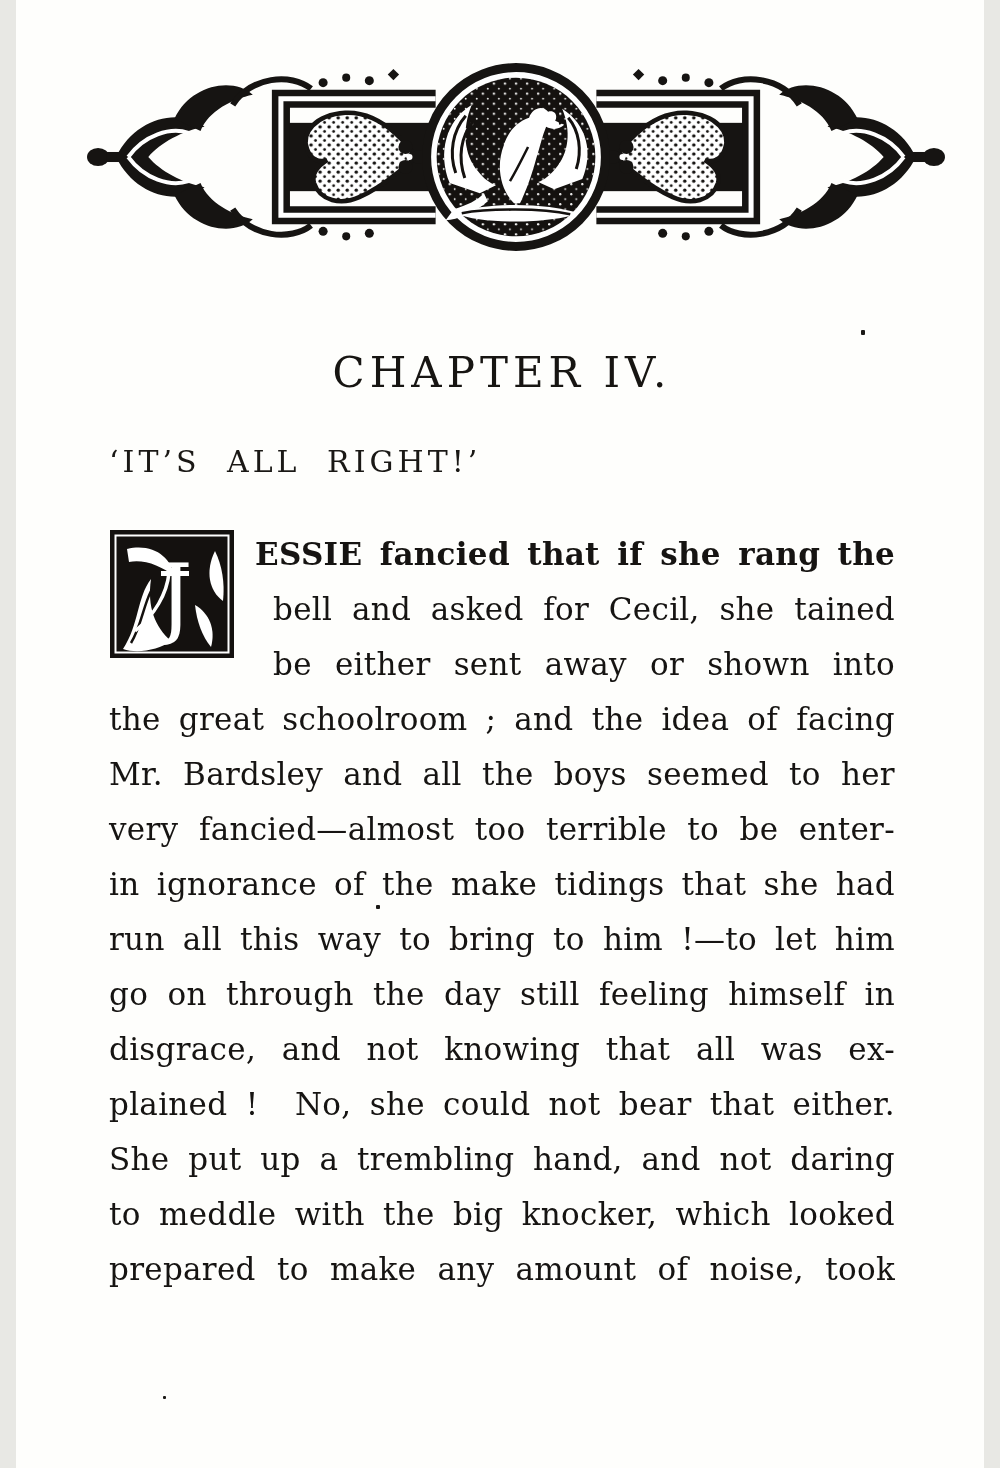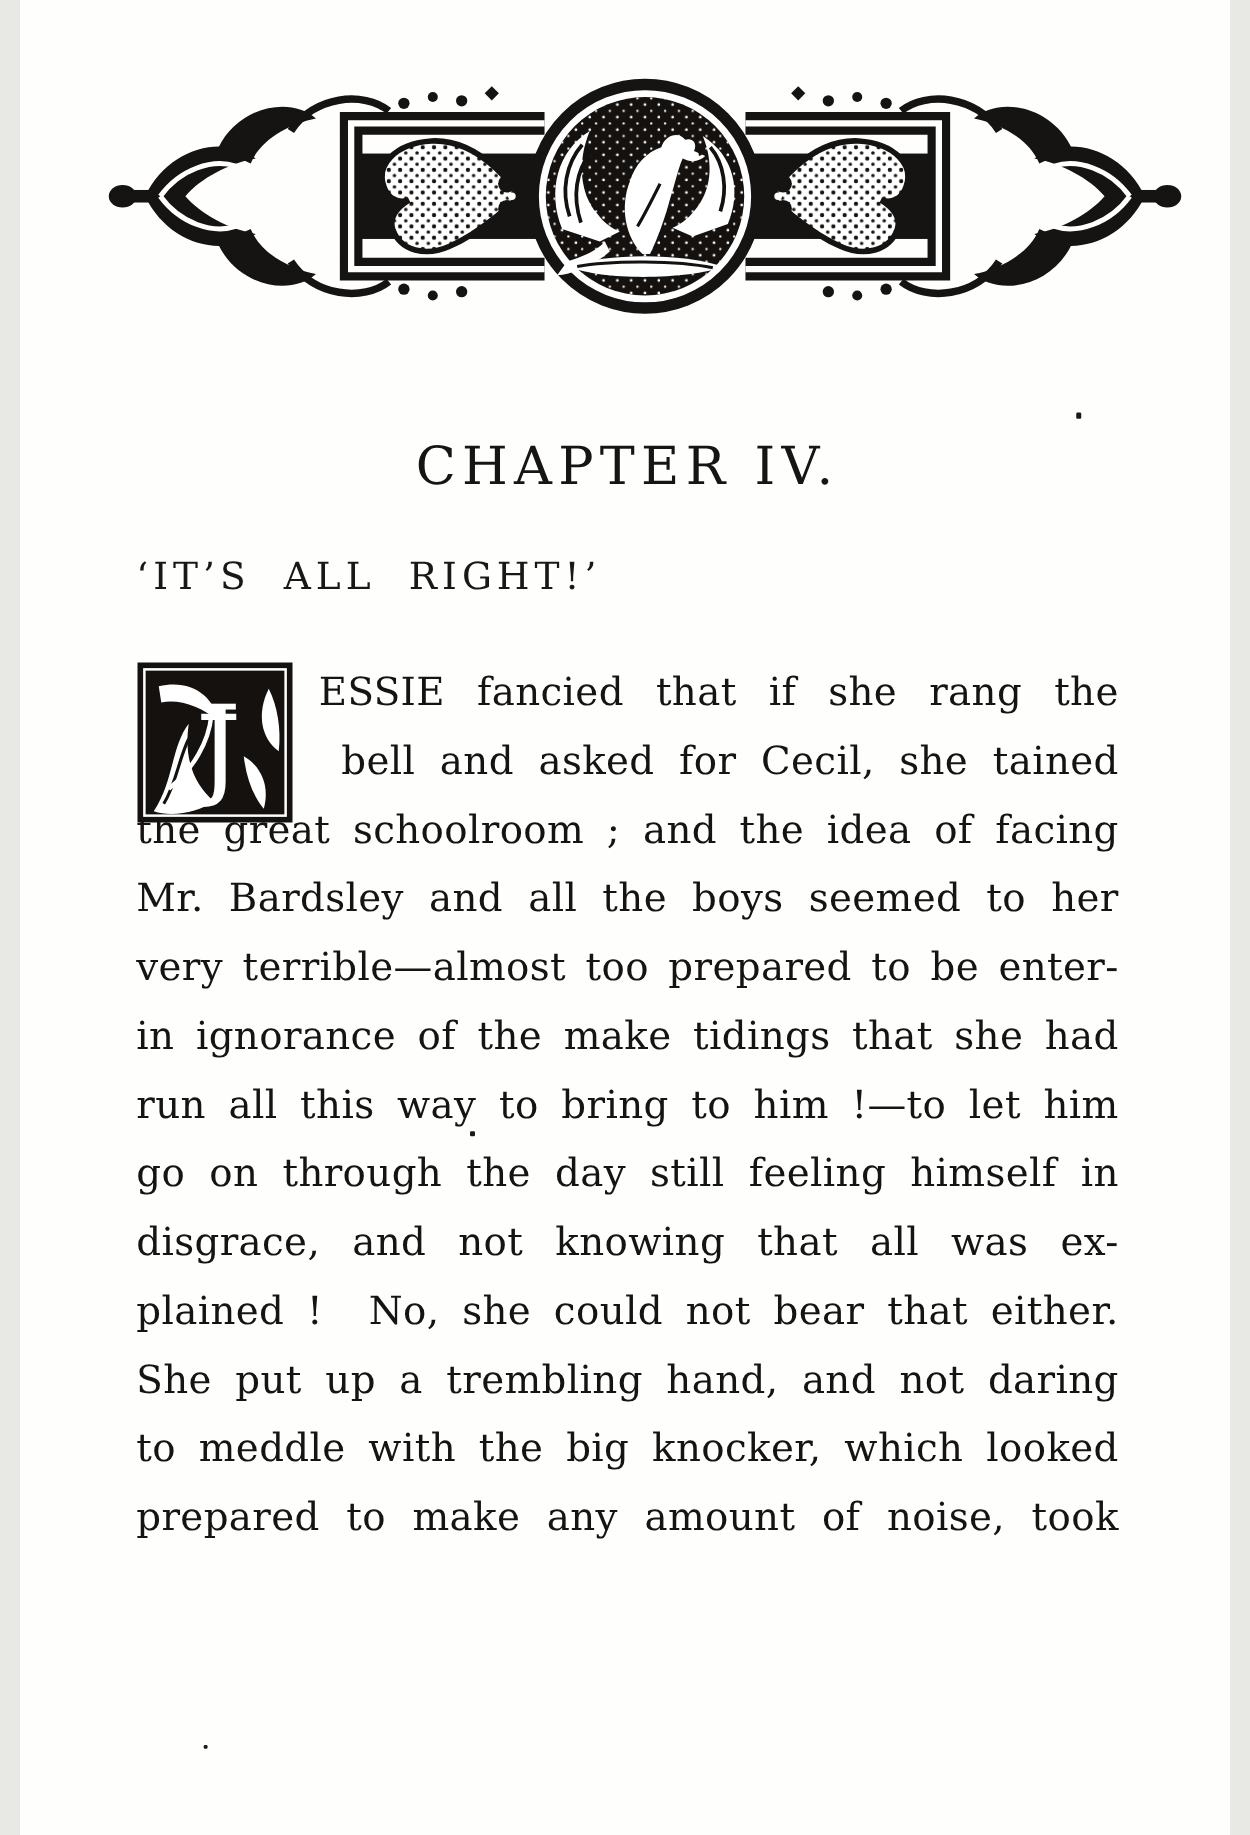--- a/index.html
+++ b/index.html
@@ -22,21 +22,21 @@
   }
   .text-block{
     position:absolute; left:93px; top:527px; width:786px;
     font-size:31px; color:#161412;
   }
   .bline{
     margin:0; height:55px; line-height:55px;
     text-align:justify; text-align-last:justify;
     letter-spacing:0.3px;
   }
-  .bline.dc-first{ padding-left:146px; }
+  .bline.dc-first{ padding-left:146px;font-weight:bold; }
   .bline.dc-rest{ padding-left:164px; }
   .drop-cap{
     position:absolute; left:0; top:2px; width:126px; height:130px;
   }
   .drop-cap svg{ width:100%; height:100%; display:block; }
   .speck{ position:absolute; background:#1b1916; border-radius:1px; }
   .speck.s1{ left:845px; top:330px; width:4px; height:5px; }
   .speck.s2{ left:360px; top:905px; width:4px; height:4px; }
   .speck.s3{ left:147px; top:1396px; width:3px; height:3px; }
 </style>
@@ -139,23 +139,24 @@
         <path d="M18,20 C44,14 62,28 66,48 C52,36 34,30 20,33 Z" fill="#ffffff"></path>
         <path d="M106,22 C96,42 100,62 114,72 C116,54 113,36 106,22 Z" fill="#ffffff"></path>
         <path d="M102,118 C107,100 100,84 86,76 C88,93 93,107 102,118 Z" fill="#ffffff"></path>
         <path d="M26,102 C46,86 58,64 60,44" stroke="#ffffff" stroke-width="3.5" fill="none"></path>
         <text x="66" y="98" text-anchor="middle" font-family="DejaVu Serif, serif" font-size="88" fill="#ffffff">J</text>
         <rect x="52" y="42" width="28" height="5" fill="#ffffff"></rect>
       </svg>
     </div>
     <p class="bline dc-first">ESSIE fancied that if she rang the</p>
     <p class="bline dc-rest">bell and asked for Cecil, she tained</p>
+    <p class="bline dc-rest">be either sent away or shown into</p>
     <p class="bline">the great schoolroom ; and the idea of facing</p>
     <p class="bline">Mr. Bardsley and all the boys seemed to her</p>
-    <p class="bline">very terrible—almost too prepared to be enter-</p>
+    <p class="bline">very fancied—almost too terrible to be enter-</p>
     <p class="bline">in ignorance of the make tidings that she had</p>
     <p class="bline">run all this way to bring to him !—to let him</p>
     <p class="bline">go on through the day still feeling himself in</p>
     <p class="bline">disgrace, and not knowing that all was ex-</p>
     <p class="bline">plained !&nbsp; No, she could not bear that either.</p>
     <p class="bline">She put up a trembling hand, and not daring</p>
     <p class="bline">to meddle with the big knocker, which looked</p>
     <p class="bline">prepared to make any amount of noise, took</p>
   </div>
 

